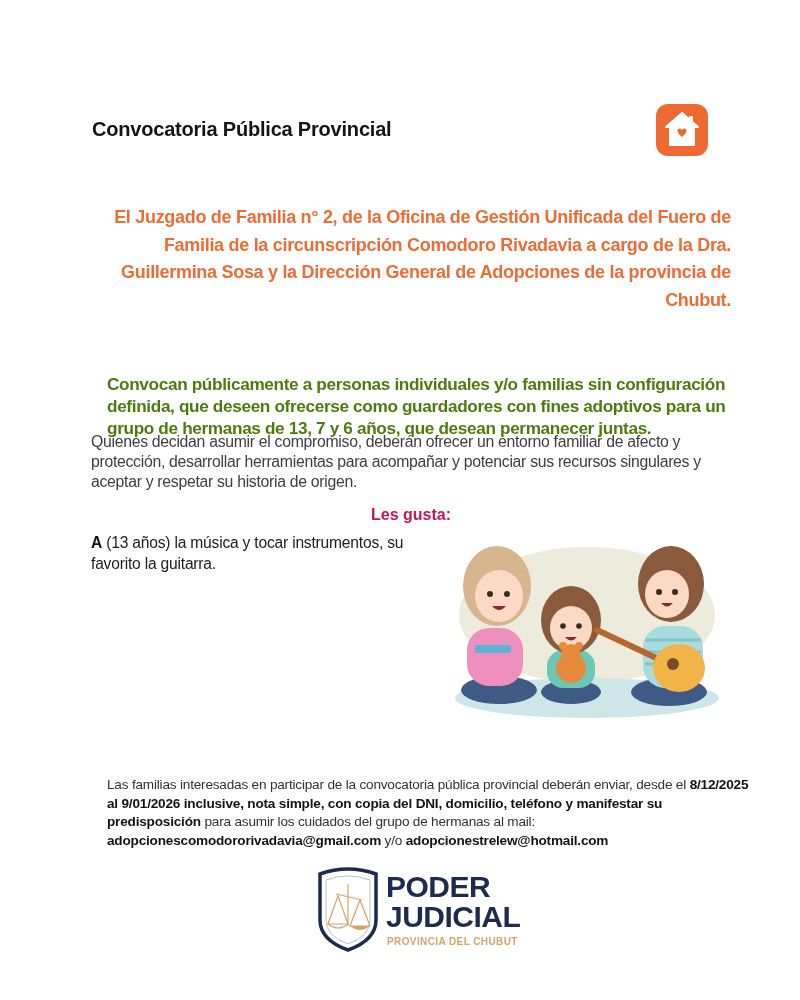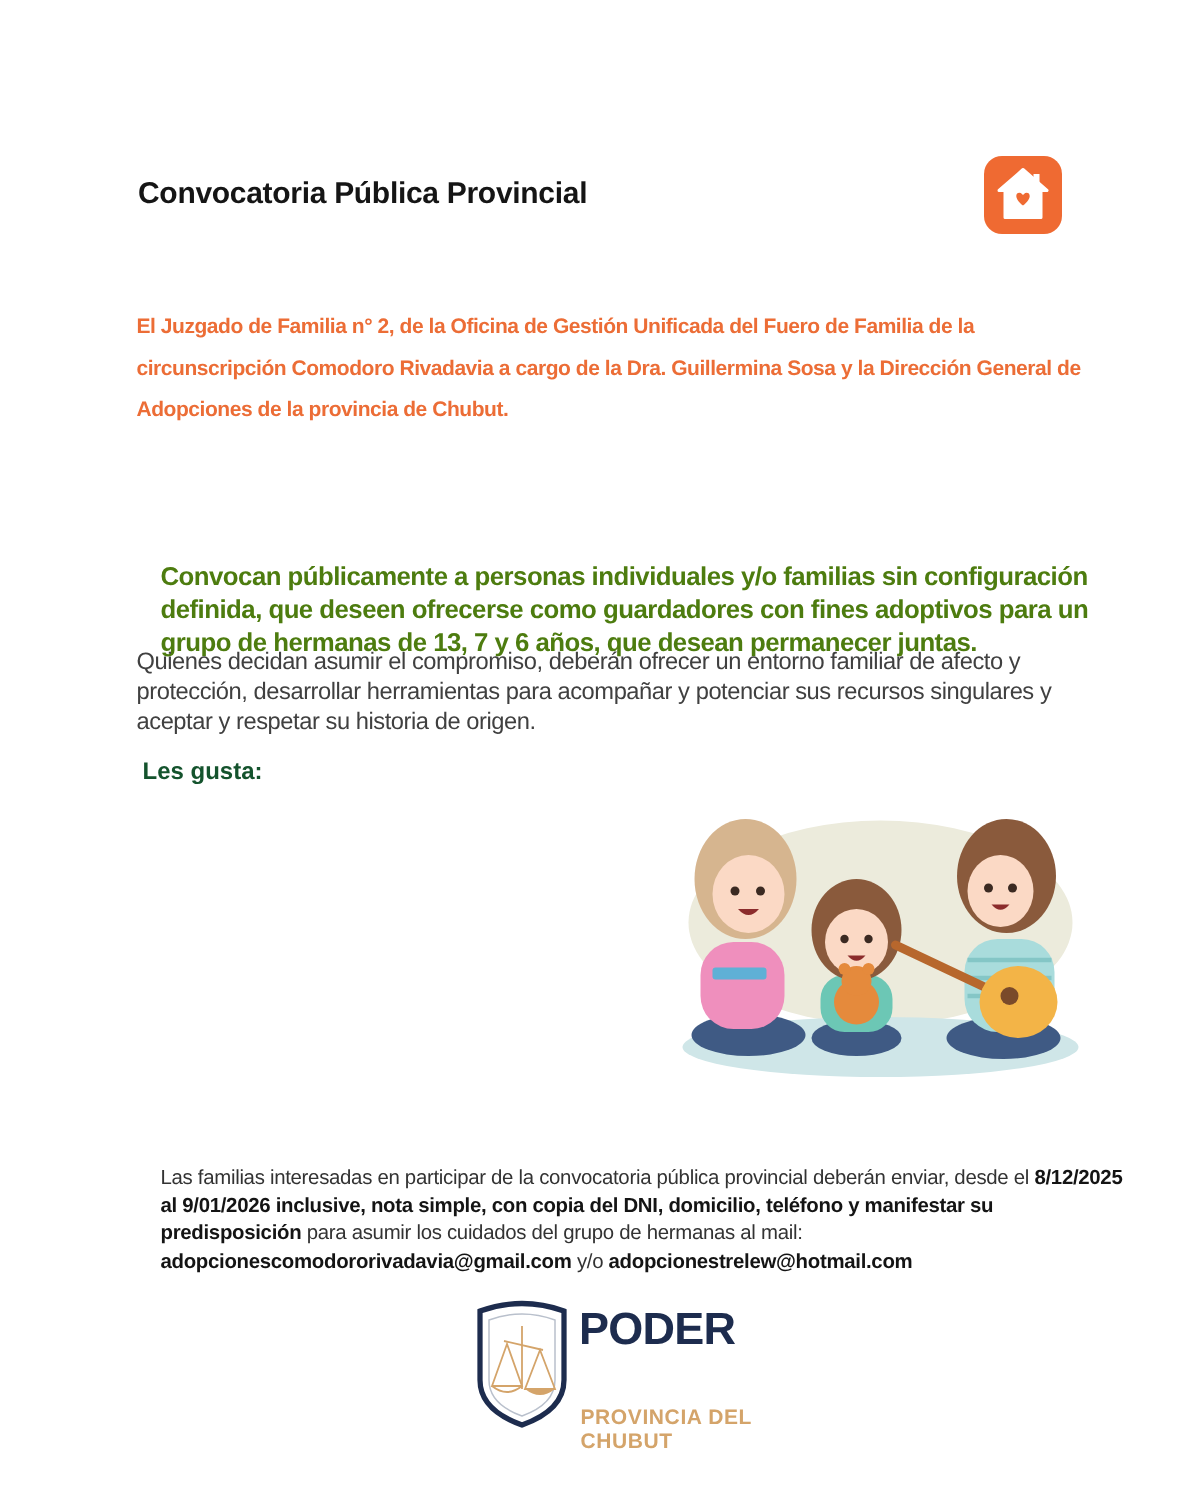--- a/index.html
+++ b/index.html
@@ -1,36 +1,36 @@
 <!DOCTYPE html>
 <html><head>
   <meta charset="utf-8">
   <style>
     html, body { margin: 0; padding: 0; background: #ffffff; }
     body { width: 800px; height: 1000px; position: relative; overflow: hidden;
            font-family: "Liberation Sans", "DejaVu Sans", sans-serif; color: #1c1c1c; }
     .header-title { position: absolute; left: 92px; top: 118px; font-size: 20px; font-weight: bold; color: #151515; letter-spacing: -0.2px; }
     .house-badge { position: absolute; left: 656px; top: 104px; width: 52px; height: 52px; border-radius: 12px; background: #ef6a32; }
     .house-badge svg { position: absolute; left: 0; top: 0; }
-    .heading { position: absolute; left: 91px; top: 204px; width: 640px; font-size: 14px; line-height: 27.5px; font-weight: bold; color: #ec6d36; letter-spacing: -0.3px; margin: 0; }
+    .heading { position: absolute; left: 91px; top: 204px; width: 640px; font-size: 18px; line-height: 27.5px; font-weight: bold; color: #ec6d36; letter-spacing: -0.3px; margin: 0; text-align: right; }
     .callout { position: absolute; left: 91px; top: 357px; width: 640px; font-size: 17.2px; line-height: 22px; font-weight: bold; color: #4d7c0f; letter-spacing: -0.35px; margin: 16px; }
     .body-text { position: absolute; left: 91px; top: 432px; width: 640px; font-size: 15.8px; line-height: 20px; color: #404040; letter-spacing: -0.3px; margin: 0; }
     .likes { position: absolute; left: 91px; top: 506px; width: 360px; }
-    .likes-title { font-size: 16px; font-weight: bold; color: #14532d; margin: 0 0 8px 4px; }
+    .likes-title { font-size: 16px; font-weight: bold; color: #be185d; margin: 0 0 8px 4px; text-align: right; }
     .likes-item { font-size: 15.6px; line-height: 21px; color: #222; margin: 0; letter-spacing: -0.2px; }
     .likes-item b { font-weight: bold; color: #111; }
     .illustration { position: absolute; left: 447px; top: 540px; width: 280px; height: 180px; }
     .footer-text { position: absolute; left: 91px; top: 760px; width: 650px; font-size: 13.6px; line-height: 18.5px; color: #333; letter-spacing: -0.2px; margin: 16px; }
     .footer-text b { color: #141414; }
     .logo { position: absolute; left: 316px; top: 866px; width: 220px; height: 90px; }
     .logo-shield { position: absolute; left: 0; top: 0; }
     .logo-word1, .logo-word2 { position: absolute; left: 70px; font-weight: bold; color: #1d2c4e; font-size: 30px; letter-spacing: -0.5px; line-height: 30px; }
     .logo-word1 { top: 6px; }
     .logo-word2 { top: 36px; }
-    .logo-sub { position: absolute; left: 71px; top: 70px; font-size: 14px; font-weight: bold; color: #d4a46a; letter-spacing: 0.4px; }
+    .logo-sub { position: absolute; left: 71px; top: 70px; font-size: 10px; font-weight: bold; color: #d4a46a; letter-spacing: 0.4px; }
   </style>
 </head>
 <body>
 
 <div class="header-title">Convocatoria Pública Provincial</div>
 
 <div class="house-badge">
   <svg width="52" height="52" viewBox="0 0 52 52">
     <path d="M26 9 L42 23 L38 23 L38 41 L14 41 L14 23 L10 23 Z" fill="#ffffff" stroke="#ffffff" stroke-linejoin="round" stroke-width="2"></path>
     <rect x="33" y="12" width="4" height="7" fill="#ffffff"></rect>
@@ -39,20 +39,21 @@
 </div>
 
 <p class="heading">El Juzgado de Familia n° 2, de la Oficina de Gestión Unificada del Fuero de Familia de la circunscripción Comodoro Rivadavia a cargo de la Dra. Guillermina Sosa y la Dirección General de Adopciones de la provincia de Chubut.</p>
 
 <p class="callout">Convocan públicamente a personas individuales y/o familias sin configuración definida, que deseen ofrecerse como guardadores con fines adoptivos para un grupo de hermanas de 13, 7 y 6 años, que desean permanecer juntas.</p>
 
 <p class="body-text">Quienes decidan asumir el compromiso, deberán ofrecer un entorno familiar de afecto y protección, desarrollar herramientas para acompañar y potenciar sus recursos singulares y aceptar y respetar su historia de origen.</p>
 
 <div class="likes">
   <div class="likes-title">Les gusta:</div>
+  <p class="likes-item"><b>A</b><span> (13 años) la música y tocar instrumentos, su favorito la guitarra.</span></p>
 </div>
 
 <div class="illustration" aria-label="Three sisters sitting on a rug; the eldest holds a book, the middle hugs a teddy bear, the youngest plays guitar">
   <svg width="280" height="180" viewBox="0 0 280 180">
 
     <ellipse cx="140" cy="75" rx="128" ry="68" fill="#ecebdc"></ellipse>
 
     <ellipse cx="140" cy="158" rx="132" ry="20" fill="#cfe6e8"></ellipse>
 
     <ellipse cx="52" cy="150" rx="38" ry="14" fill="#3f5a84"></ellipse>
@@ -99,14 +100,15 @@
     <path d="M4 8 Q32 -2 60 8 L60 54 Q60 74 32 84 Q4 74 4 54 Z" fill="#ffffff" stroke="#1d2c4e" stroke-width="3.5"></path>
     <path d="M10 14 Q32 6 54 14 L54 54 Q54 70 32 78 Q10 70 10 54 Z" fill="none" stroke="#b9c0cc" stroke-width="1"></path>
     <line x1="32" y1="18" x2="32" y2="60" stroke="#d4a46a" stroke-width="1.2"></line>
     <line x1="20" y1="28" x2="46" y2="34" stroke="#d4a46a" stroke-width="1.2"></line>
     <path d="M22 30 L12 58 L32 58 Z" fill="none" stroke="#d4a46a" stroke-width="1.2"></path>
     <path d="M44 34 L34 60 L54 60 Z" fill="none" stroke="#d4a46a" stroke-width="1.2"></path>
     <path d="M34 60 Q44 68 54 60 Z" fill="#d4a46a"></path>
     <path d="M12 58 Q22 66 32 58" fill="none" stroke="#d4a46a" stroke-width="1.2"></path>
   </svg>
   <div class="logo-word1">PODER</div>
+  <div class="logo-word2">JUDICIAL</div>
   <div class="logo-sub">PROVINCIA DEL CHUBUT</div>
 </div>
 
 </body></html>

